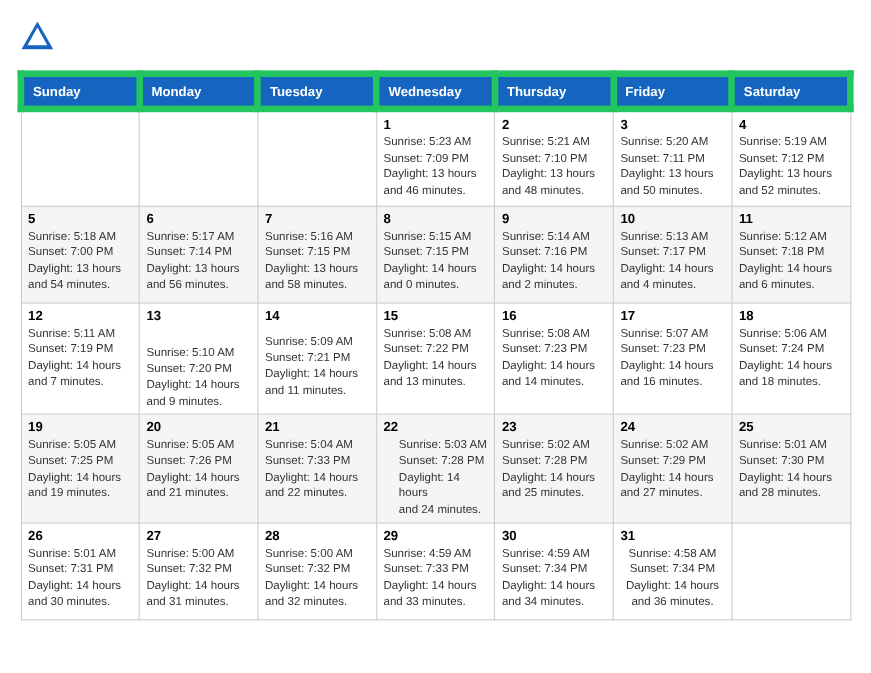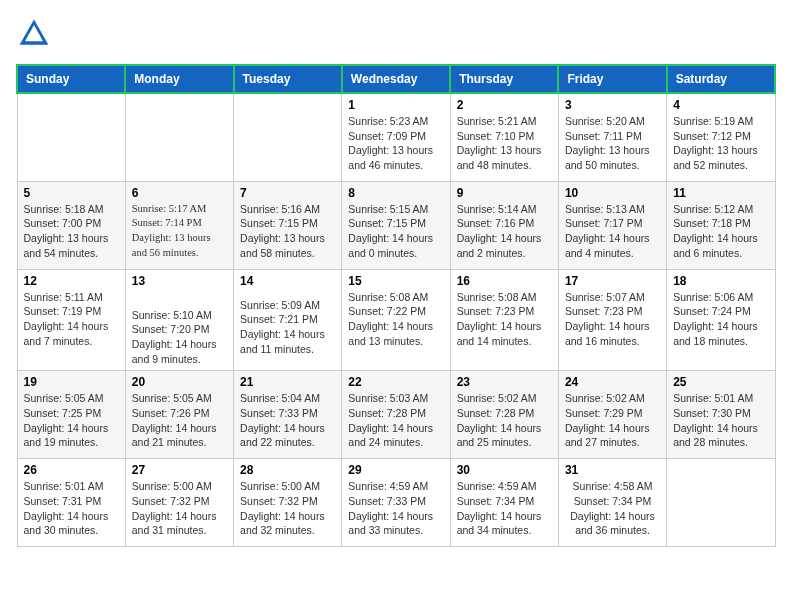--- a/index.html
+++ b/index.html
@@ -51,21 +51,21 @@
       border-collapse: collapse;
       font-size: 11px;
     }
     .calendar th {
       background: #1565c0;
       color: #fff;
       text-align: left;
       padding: 6px 8px;
       font-size: 12px;
       font-weight: bold;
-      border: 2px solid #22c55e;
+      border: 6px solid #22c55e;
     }
     .calendar td {
       border: 1px solid #ccc;
       vertical-align: top;
       padding: 4px 6px;
       width: calc(100% / 7);
       height: 88px;
       background: #fff;
     }
     .calendar tr:nth-child(even) td {
@@ -155,21 +155,21 @@
       <tr>
         <td>
           <div class="day-num">5</div>
           <div class="day-info" style="white-space: pre-line;">Sunrise: 5:18 AM
 Sunset: 7:00 PM
 Daylight: 13 hours
 and 54 minutes.</div>
         </td>
         <td>
           <div class="day-num">6</div>
-          <div class="day-info" style="white-space: pre-line; font-family: Liberation Serif, serif;">Sunrise: 5:17 AM
+          <div class="day-info" style="white-space: pre-line;">Sunrise: 5:17 AM
 Sunset: 7:14 PM
 Daylight: 13 hours
 and 56 minutes.</div>
         </td>
         <td>
           <div class="day-num">7</div>
           <div class="day-info" style="white-space: pre-line;">Sunrise: 5:16 AM
 Sunset: 7:15 PM
 Daylight: 13 hours
 and 58 minutes.</div>
@@ -271,21 +271,21 @@
         </td>
         <td>
           <div class="day-num">21</div>
           <div class="day-info" style="white-space: pre-line;">Sunrise: 5:04 AM
 Sunset: 7:33 PM
 Daylight: 14 hours
 and 22 minutes.</div>
         </td>
         <td>
           <div class="day-num">22</div>
-          <div class="day-info" style="white-space: pre-line;">Sunrise: 5:03 AM
+          <div class="day-info" style="white-space: pre-line; margin-left: 14px;">Sunrise: 5:03 AM
 Sunset: 7:28 PM
 Daylight: 14 hours
 and 24 minutes.</div>
         </td>
         <td>
           <div class="day-num">23</div>
           <div class="day-info" style="white-space: pre-line;">Sunrise: 5:02 AM
 Sunset: 7:28 PM
 Daylight: 14 hours
 and 25 minutes.</div>

